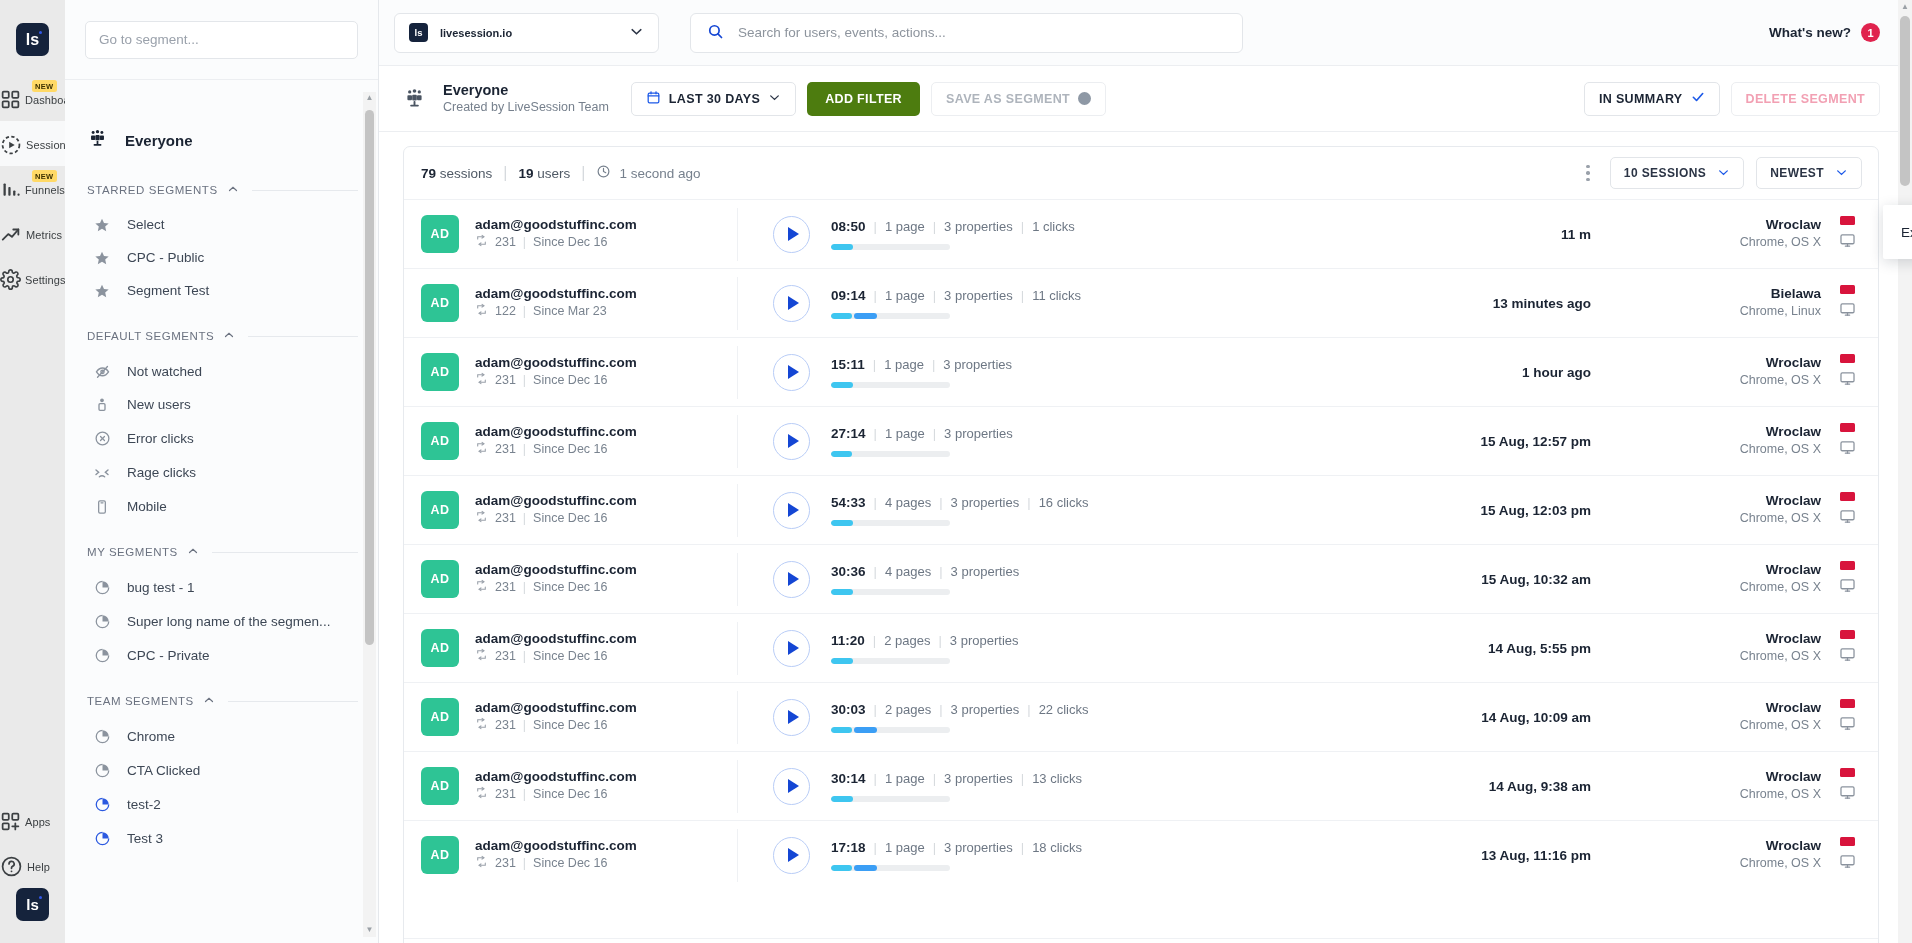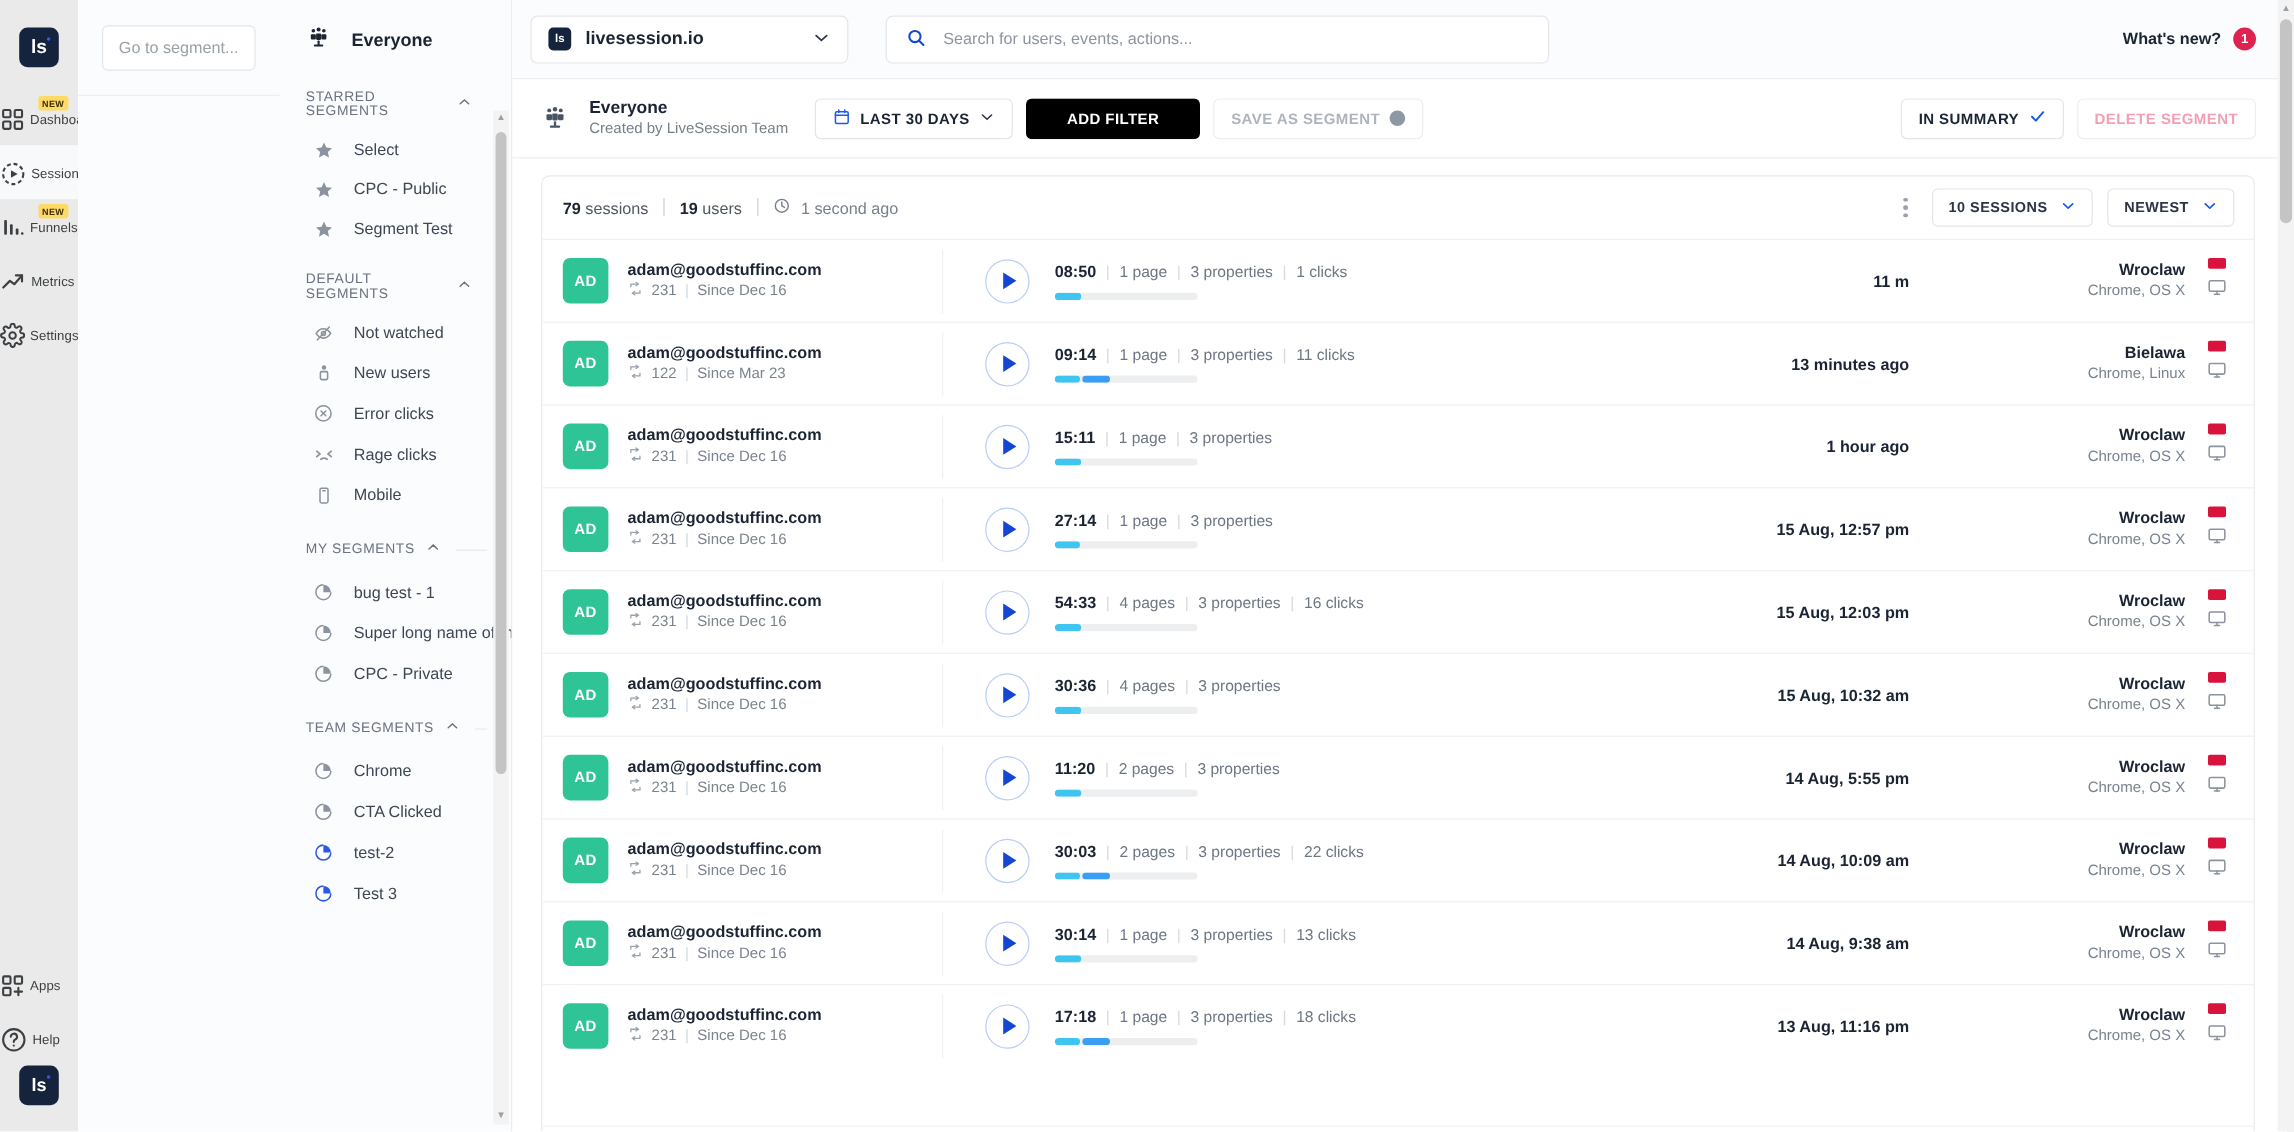--- a/index.html
+++ b/index.html
@@ -46,23 +46,24 @@
     margin-bottom: 22px; display:flex; align-items:center; justify-content:center;
     color:#fff; font-size:15px; font-weight:bold; position: relative;
   }
   .rail-bottom-logo .dot {
     position: absolute; right: 7px; top: 8px;
     width: 3px; height: 3px; border-radius: 50%; background: #3258e8;
   }
 
   
   .segpanel {
-    width: 362px; flex-shrink: 0; background: #fbfcfd;
-    border-right: 1px solid #e5e8ec; display: flex; 
+    width: 314px; flex-shrink: 0; background: #fbfcfd;
+    border-right: 1px solid #e5e8ec; display: flex; flex-direction: column;
     position: relative;
+    gap: 27px;
   }
   .segpanel-top { height: 80px; display:flex; align-items:center; padding: 0 20px;
      border-bottom: 1px solid #eceef1; background:#fbfcfd; }
   .seg-search {
     width: 100%; height: 38px; border: 1px solid #e3e6ea; border-radius: 5px;
     background: #fff; display: flex; align-items: center; padding: 0 13px;
     font-size: 13.5px; color: #9aa1ab;
   }
   .seglist { flex: 1; overflow: hidden; padding-top: 12px; position: relative; }
   .seg-everyone {
@@ -100,21 +101,21 @@
   }
   .site-select {
     width: 265px; height: 40px; border: 1px solid #e3e6ea; border-radius: 6px;
     background: #fff; display:flex; align-items:center; padding: 0 14px; gap: 12px;
     cursor: pointer;
   }
   .site-badge {
     width: 19px; height: 19px; border-radius: 4px; background: #15233c; color:#fff;
     font-size: 9.5px; font-weight: bold; display:flex; align-items:center; justify-content:center;
   }
-  .site-name { flex:1; font-size: 15px; font-weight: bold; color: #1b2433; }
+  .site-name { flex:1; font-size: 11px; font-weight: bold; color: #1b2433; }
   .chev { color:#2b3445; font-size: 11px; }
   .global-search {
     width: 553px; height: 40px; border:1px solid #e3e6ea; border-radius: 6px;
     background:#fff; display:flex; align-items:center; gap: 14px; padding: 0 16px;
     margin-left: 31px; font-size: 13.5px; color:#8d949d; cursor:text;
   }
   .topbar-right { margin-left:auto; display:flex; align-items:center; gap:10px; cursor:pointer;}
   .whatsnew { font-size: 13.5px; font-weight: bold; color:#1b2433; }
   .wn-badge {
     width: 19px; height: 19px; border-radius:50%; background:#e0234e; color:#fff;
@@ -130,21 +131,21 @@
   .sh-titles { margin-right: 22px; }
   .sh-title { font-size: 14.5px; font-weight: bold; color:#1b2433; line-height:1.25;}
   .sh-sub { font-size: 12.5px; color:#76808d; line-height:1.3; }
   .btn {
     height: 34px; border-radius: 5px; display:inline-flex; align-items:center;
     justify-content:center; gap: 8px; font-size: 12.5px; font-weight: bold;
     letter-spacing: .35px; cursor:pointer; padding: 0 14px; border:1px solid transparent;
     white-space:nowrap;
   }
   .btn-outline { border-color:#e2e5e9; background:#fff; color:#1b2433; }
-  .btn-primary { background:#000000; color:#fff; padding: 0 33px; }
+  .btn-primary { background:#4d7c0f; color:#fff; padding: 0 17px; }
   .btn-disabled { border-color:#eceef1; background:#fff; color:#aeb4bc; }
   .btn-danger { border-color:#eceef1; background:#fff; color:#f2a0b3; }
   .sh-gap { width: 11px; }
   .sh-right { margin-left:auto; display:flex; align-items:center; gap: 11px; padding-left: 18px; }
   .dot-icon { width:13px; height:13px; border-radius:50%; background:#8e98a5; display:inline-block; }
   .check { color:#1c59e8; font-size: 13px; font-weight:bold; }
 
   
   .listwrap { flex:1; padding: 14px 19px 0 24px; overflow:hidden; }
   .card {

